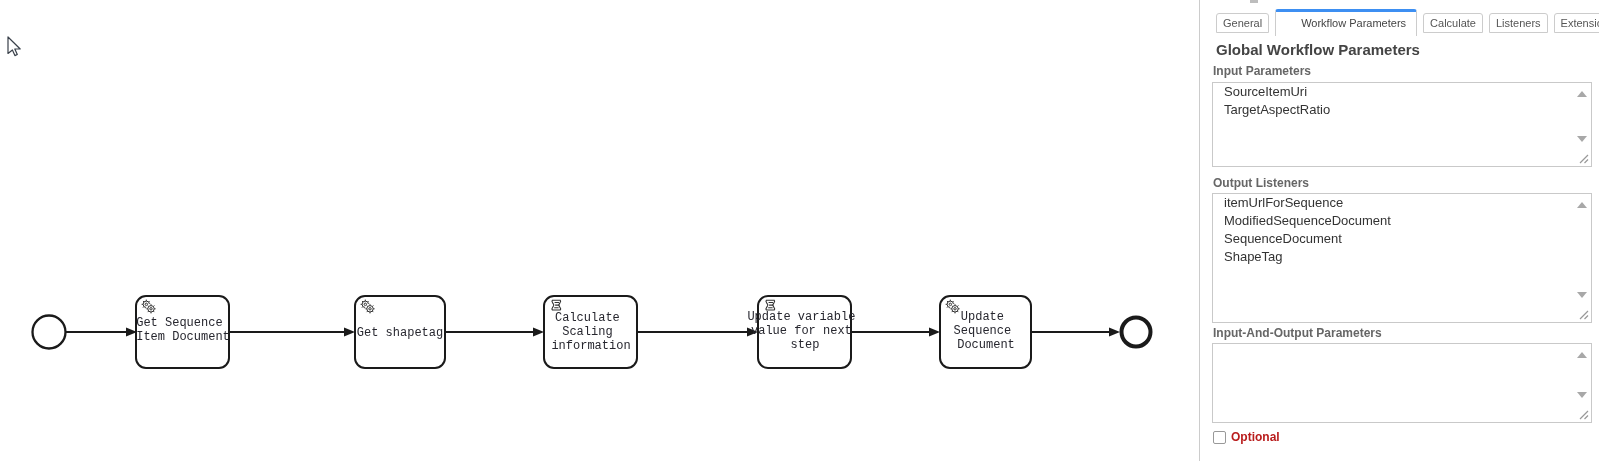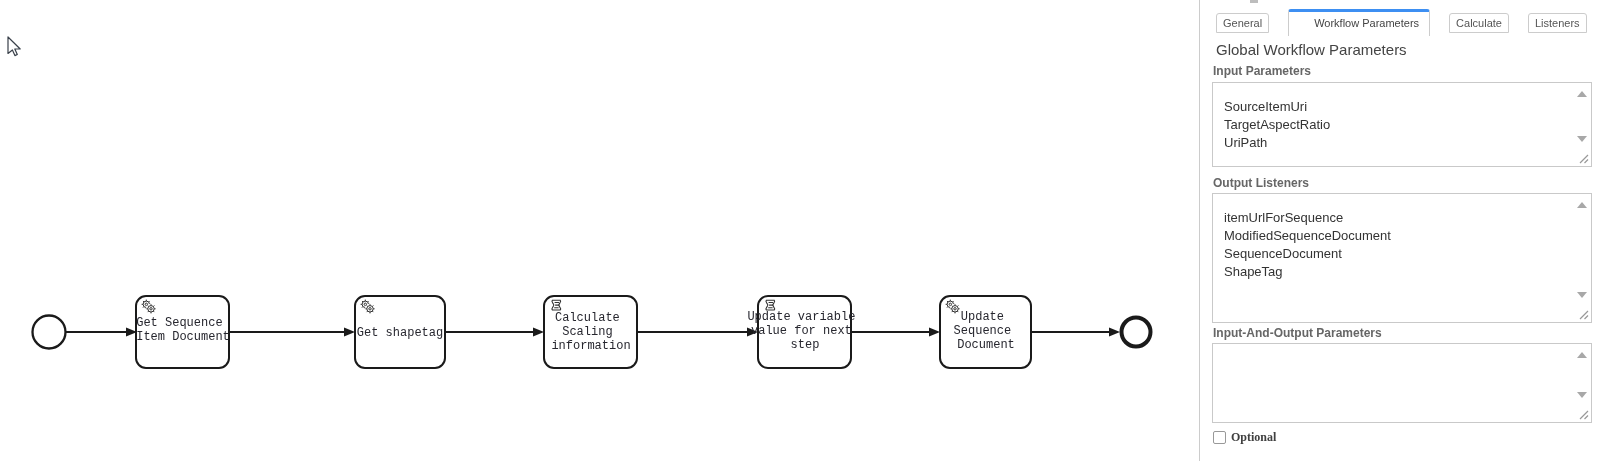--- a/index.html
+++ b/index.html
@@ -12,46 +12,46 @@
 
   
   .panel { position: absolute; left: 1199px; top: 0; width: 400px; height: 461px;
     border-left: 1px solid #ccc; background: #fff; }
   .top-artifact { position: absolute; left: 50px; top: 0; width: 8px; height: 3px;
     background: #bdbdbd; }
 
   .tabbar { position: absolute; left: 16px; top: 9px; height: 27px;
     display: flex; align-items: flex-end; }
   .tab { display: flex; align-items: center; height: 20px; margin-bottom: 3px;
-    margin-right: 19px; padding: 0 6px; border: 1px solid #ccc;
+    margin-right: 6px; padding: 0 6px; border: 1px solid #ccc;
     border-radius: 3px 3px 0 0; background: #fff; color: #555; font-size: 11px;
     white-space: nowrap; cursor: pointer; }
   .tab.active { height: 27px; margin-bottom: 0; padding: 0 10px 2px 25px;
     border-top: 3px solid #3d8ff2; border-bottom: none; color: #444; }
 
   .panel-title { position: absolute; left: 16px; top: 41px; font-size: 15px;
-    font-weight: normal; color: #444; }
+    font-weight: bold; color: #444; }
 
   .field-label { position: absolute; left: 13px; font-size: 12px;
     font-weight: bold; color: #666; }
   .listbox { position: absolute; left: 12px; width: 380px; background: #fff;
-    border: 1px solid #c9c9c9; padding-top: 15px; overflow: hidden; }
+    border: 1px solid #c9c9c9; padding-top: 0; overflow: hidden; }
   .listbox .item { font-size: 13px; line-height: 18px; padding: 0 11px;
     color: #333; white-space: nowrap; }
   .arrow-up, .arrow-down { position: absolute; right: 4px; width: 0; height: 0;
     border-left: 5px solid transparent; border-right: 5px solid transparent; }
   .arrow-up { top: 8px; border-bottom: 6px solid #a8a8a8; }
   .arrow-down { bottom: 24px; border-top: 6px solid #a8a8a8; }
   .grip { position: absolute; right: 2px; bottom: 2px; width: 11px; height: 11px; }
 
   .checkbox-row { position: absolute; left: 13px; top: 430px; display: flex;
     align-items: center; cursor: pointer; }
   .checkbox { width: 13px; height: 13px; border: 1px solid #999;
     border-radius: 2px; background: #fff; margin-right: 5px; }
-  .checkbox-label { font-size: 12px; font-weight: bold; color: #404040; font-family: Liberation Serif, serif; }
+  .checkbox-label { font-size: 12px; font-weight: bold; color: #b91c1c; }
 </style>
 </head>
 <body>
 
 <div class="stage">
 
   <div class="canvas">
     <svg width="1199" height="461" viewBox="0 0 1199 461">
       <defs>
         <g id="icon-service" stroke="#333" stroke-width="1" fill="#fff">
@@ -161,21 +161,20 @@
       <div class="tab">Listeners</div>
       <div class="tab">Extensions</div>
     </div>
 
     <div class="panel-title">Global Workflow Parameters</div>
 
     <div class="field-label" style="top:64px">Input Parameters</div>
     <div class="listbox" style="top:82px;height:85px">
       <div class="item">SourceItemUri</div>
       <div class="item">TargetAspectRatio</div>
-      <div class="item">UriPath</div>
       <div class="arrow-up"></div>
       <div class="arrow-down"></div>
       <svg class="grip" width="11" height="11">
           <path d="M10 2 L2 10 M10 6.5 L6.5 10" stroke="#999" stroke-width="1.2" fill="none"></path>
         </svg>
     </div>
 
     <div class="field-label" style="top:176px">Output Listeners</div>
     <div class="listbox" style="top:193px;height:130px">
       <div class="item">itemUrlForSequence</div>

